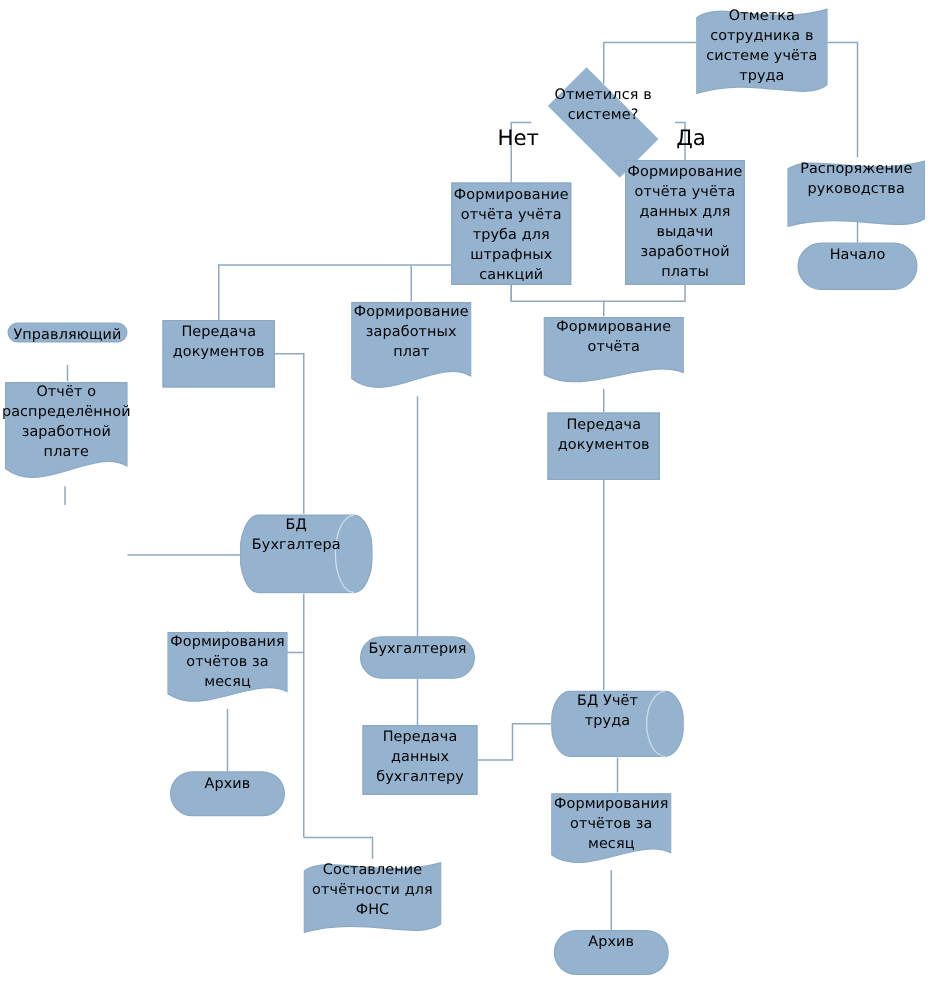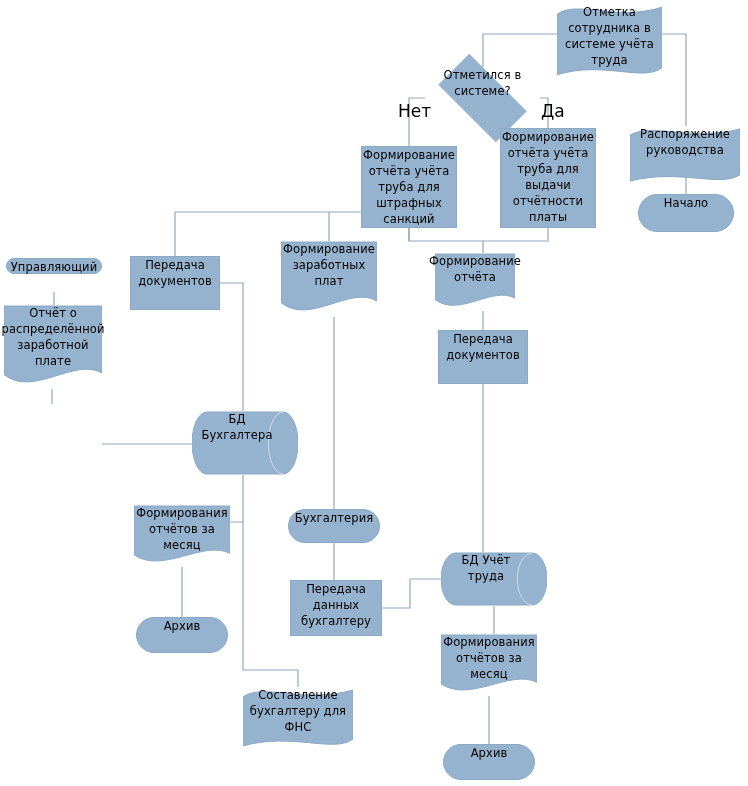--- a/index.html
+++ b/index.html
@@ -149,34 +149,34 @@
       <span class="lbl">Начало</span>
     </div>
     <div class="node shape-diamond" style="left: 425px; top: 67px; width: 115px; height: 62px;">
       <div class="diamond-bg"></div>
       <span class="lbl">Отметился в системе?</span>
     </div>
     <div class="node shape-rect" style="left: 361px; top: 146px; width: 96px; height: 82px;">
       <span class="lbl">Формирование отчёта учёта труба для штрафных санкций</span>
     </div>
     <div class="node shape-rect" style="left: 500px; top: 128px; width: 96px; height: 100px;">
-      <span class="lbl">Формирование отчёта учёта труба для выдачи отчётности платы</span>
+      <span class="lbl">Формирование отчёта учёта данных для выдачи заработной платы</span>
     </div>
     <div class="node shape-rect" style="left: 130px; top: 256px; width: 90px; height: 54px;">
       <span class="lbl">Передача документов</span>
     </div>
     <div class="node shape-doc" style="left: 281px; top: 241px; width: 96px; height: 76px;">
       <div class="doc-bg">
         <svg viewBox="0 0 96 76" preserveAspectRatio="none">
           <path d="M0,1 L96,1 L96,60 C69.12,44 28.799999999999997,84.8 0,61.6 Z" fill="#95b3ce" stroke="#8aa9c4" stroke-width="1"></path>
         </svg>
       </div>
       <span class="lbl">Формирование заработных плат</span>
     </div>
-    <div class="node shape-doc" style="left: 435px; top: 253px; width: 80px; height: 58px;">
+    <div class="node shape-doc" style="left: 435px; top: 253px; width: 112px; height: 58px;">
       <div class="doc-bg">
         <svg viewBox="0 0 96 58" preserveAspectRatio="none">
           <path d="M0,1 L96,1 L96,45.24 C69.12,32.480000000000004 28.799999999999997,65.018 0,46.516 Z" fill="#95b3ce" stroke="#8aa9c4" stroke-width="1"></path>
         </svg>
       </div>
       <span class="lbl">Формирование отчёта</span>
     </div>
     <div class="node shape-rect" style="left: 438px; top: 330px; width: 90px; height: 54px;">
       <span class="lbl">Передача документов</span>
     </div>
@@ -216,21 +216,21 @@
     </div>
     <div class="node shape-rect" style="left: 290px; top: 580px; width: 92px; height: 56px;">
       <span class="lbl">Передача данных бухгалтеру</span>
     </div>
     <div class="node shape-wave" style="left: 243px; top: 687px; width: 110px; height: 62px;">
       <div class="wave-bg">
         <svg viewBox="0 0 110 62" preserveAspectRatio="none">
           <path d="M0,9.920000000000002 C19.8,-4.34 60.50000000000001,16.740000000000002 110,3.1 L110,52.08 C90.19999999999999,66.34 49.5,45.26 0,58.9 Z" fill="#95b3ce" stroke="#8aa9c4" stroke-width="1"></path>
         </svg>
       </div>
-      <span class="lbl">Составление бухгалтеру для ФНС</span>
+      <span class="lbl">Составление отчётности для ФНС</span>
     </div>
     <div class="node shape-db" style="left: 441px; top: 552px; width: 106px; height: 54px;">
       <div class="db-bg">
         <svg viewBox="0 0 106 54" preserveAspectRatio="none">
           <path d="M14.840000000000002,1 L91.16,1 A14.840000000000002,26 0 0 1 91.16,53 L14.840000000000002,53 A14.840000000000002,26 0 0 1 14.840000000000002,1 Z" fill="#95b3ce" stroke="#8aa9c4" stroke-width="1"></path>
           <path d="M91.16,1 A14.840000000000002,26 0 0 0 91.16,53" fill="none" stroke="#cfdcea" stroke-width="1"></path>
         </svg>
       </div>
       <span class="lbl">БД Учёт труда</span>
     </div>

